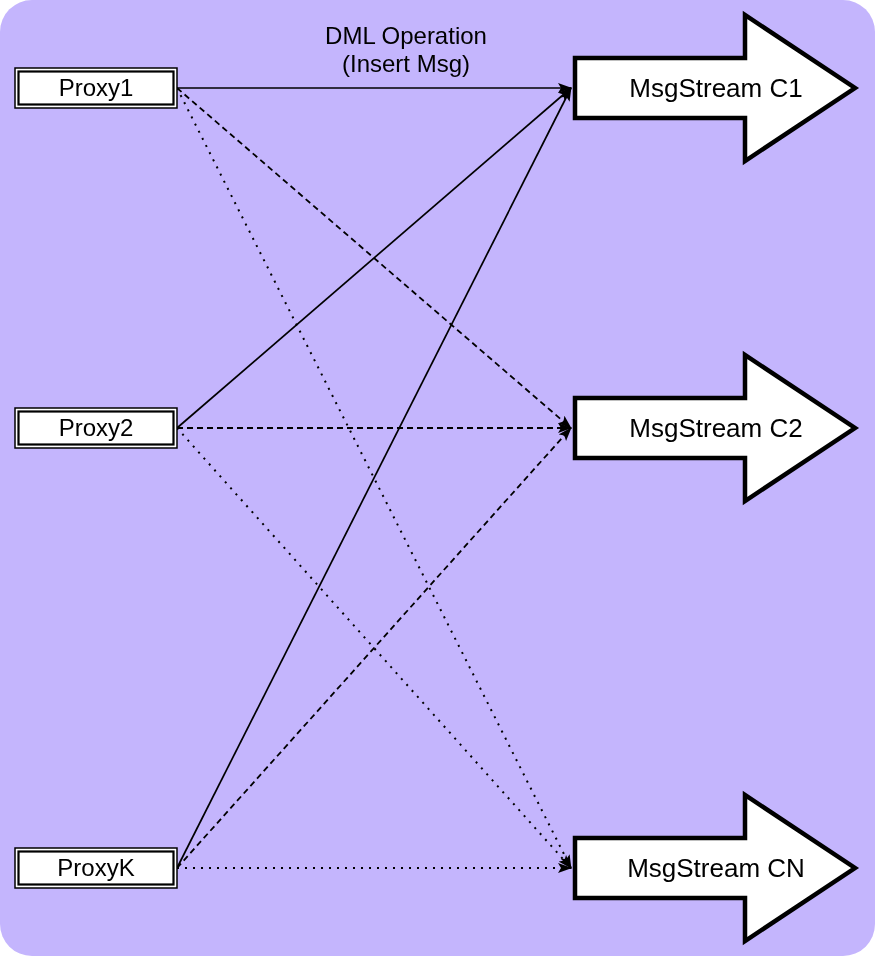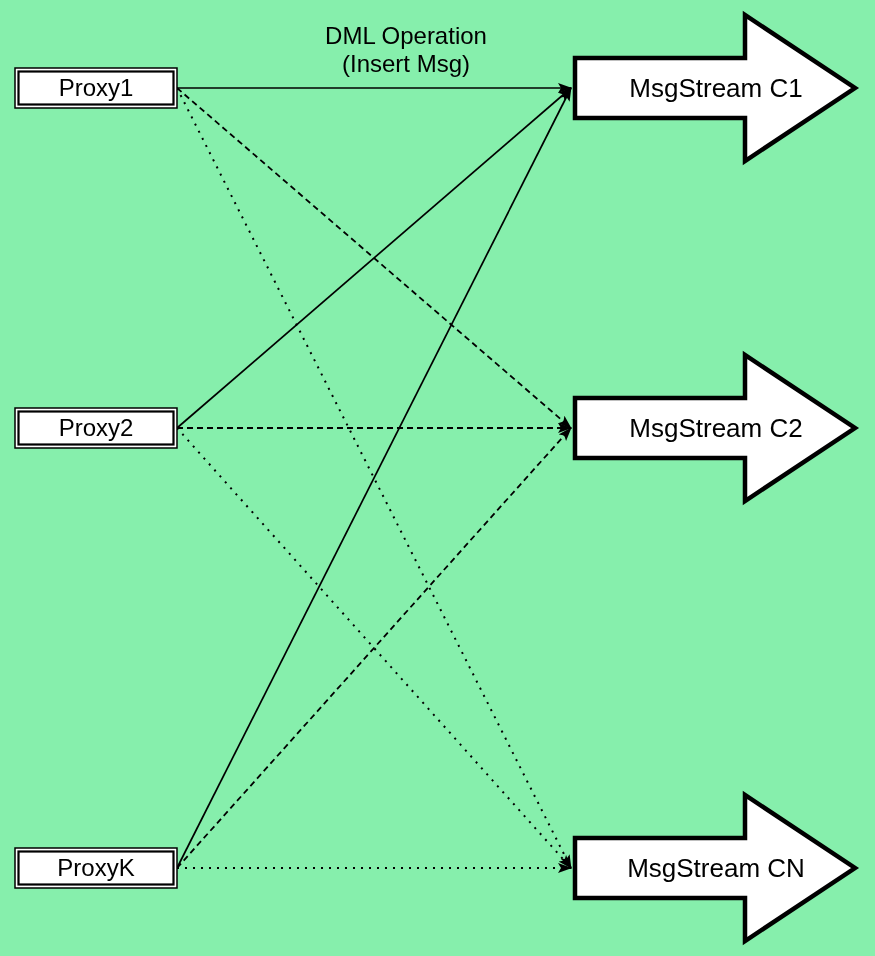--- a/index.html
+++ b/index.html
@@ -4,22 +4,23 @@
 <style>
   html, body {
     margin: 0;
     padding: 0;
     background: #ffffff;
   }
   .canvas {
     position: relative;
     width: 875px;
     height: 956px;
-    background: #86efac;
+    background: #c4b5fd;
     overflow: hidden;
+    border-radius: 32px;
   }
   svg {
     display: block;
   }
   svg text {
     font-family: "Liberation Sans", sans-serif;
     fill: #000000;
   }
   .proxy-label {
     font-size: 24px;

